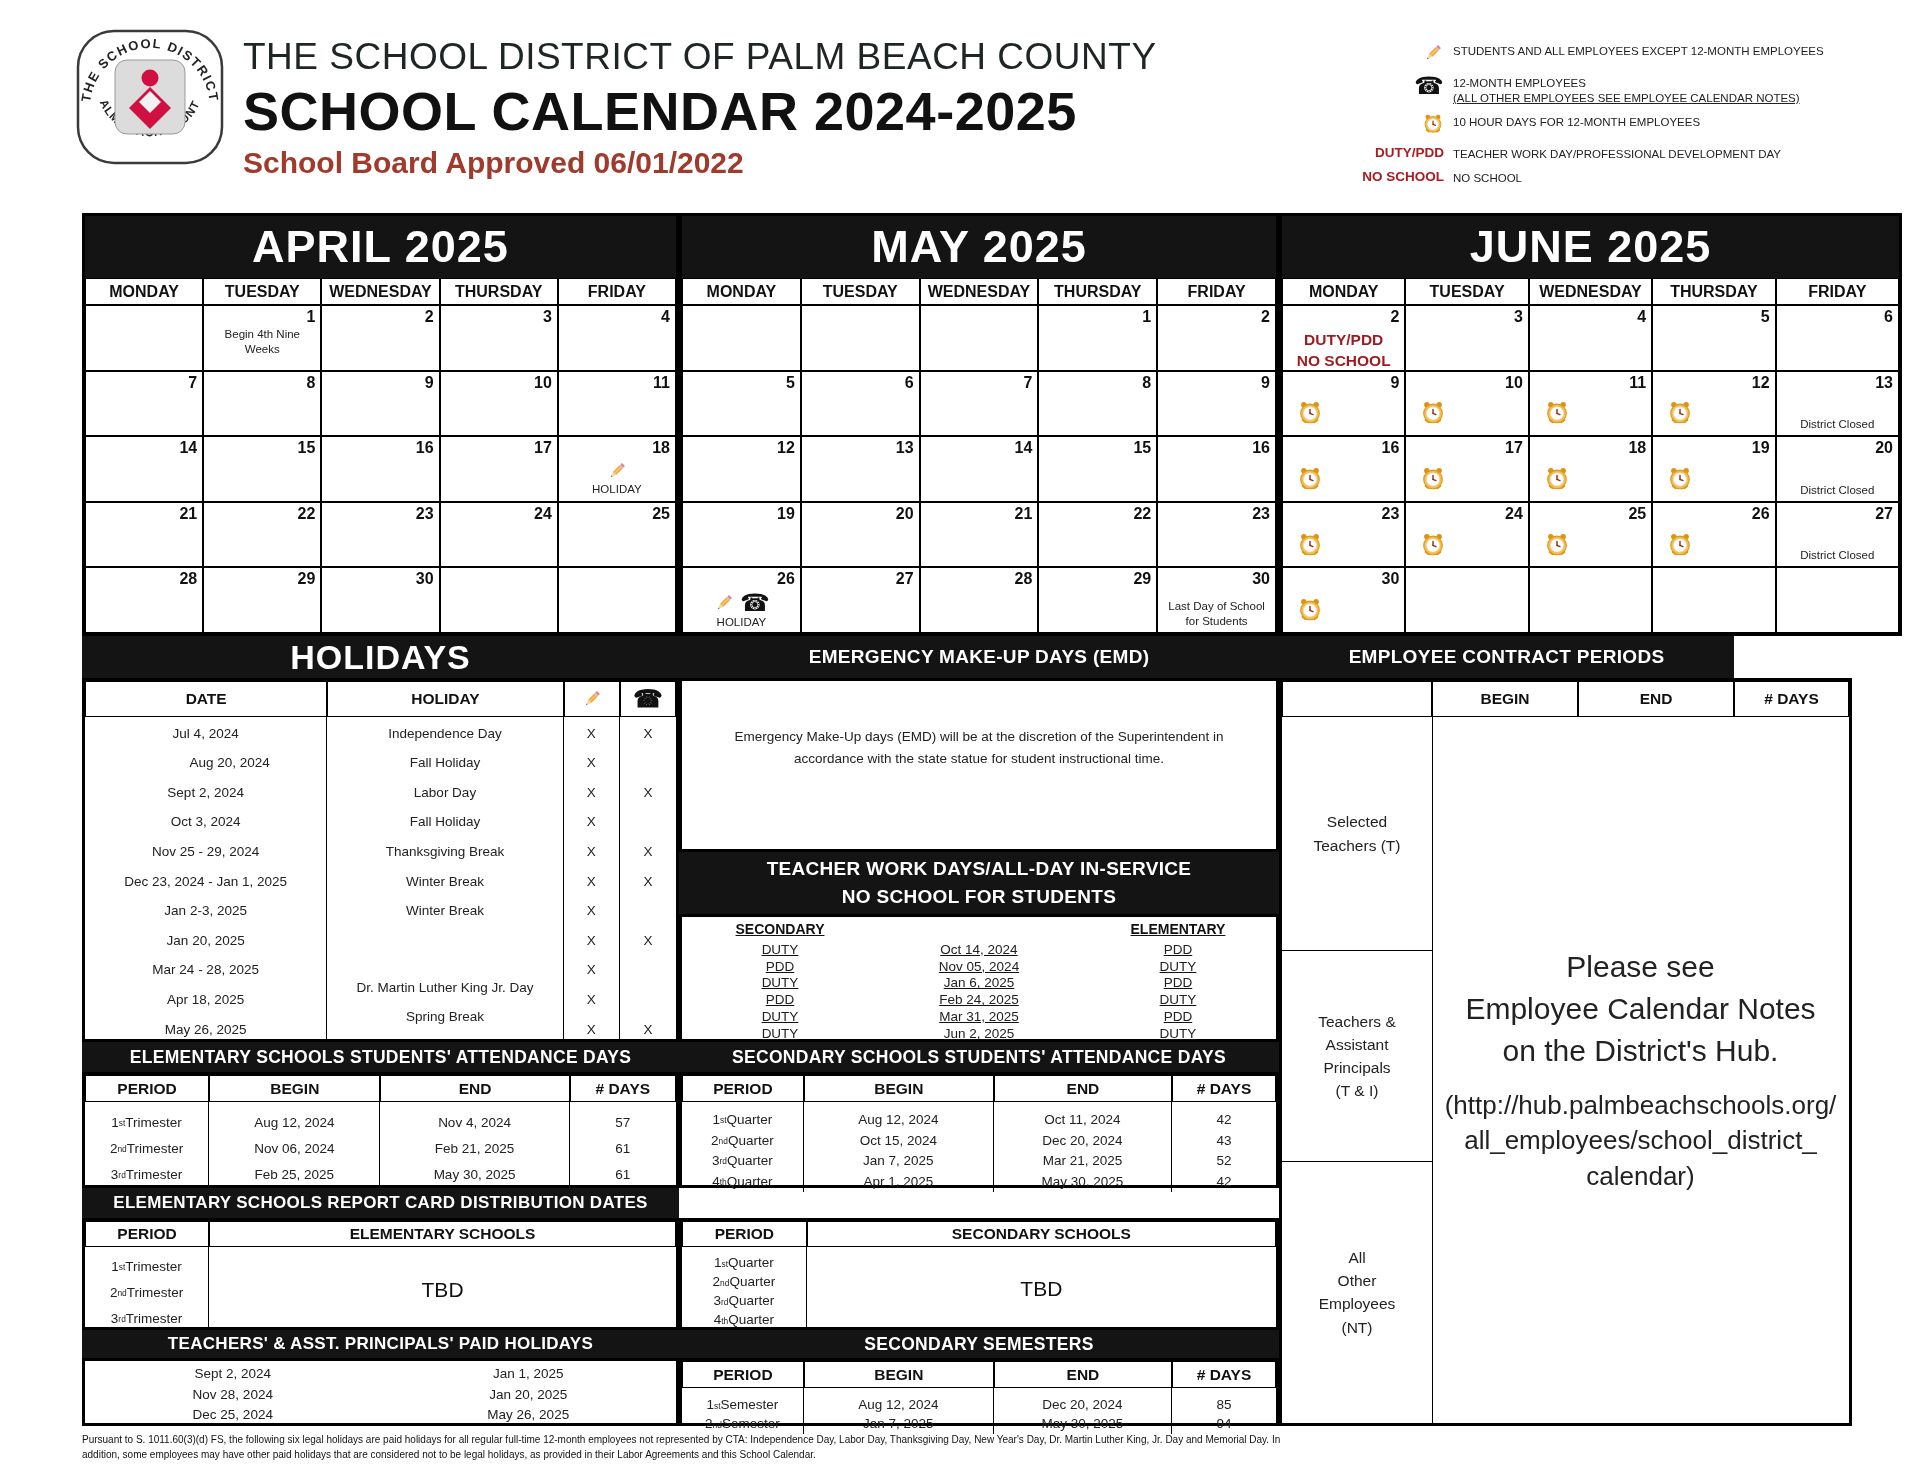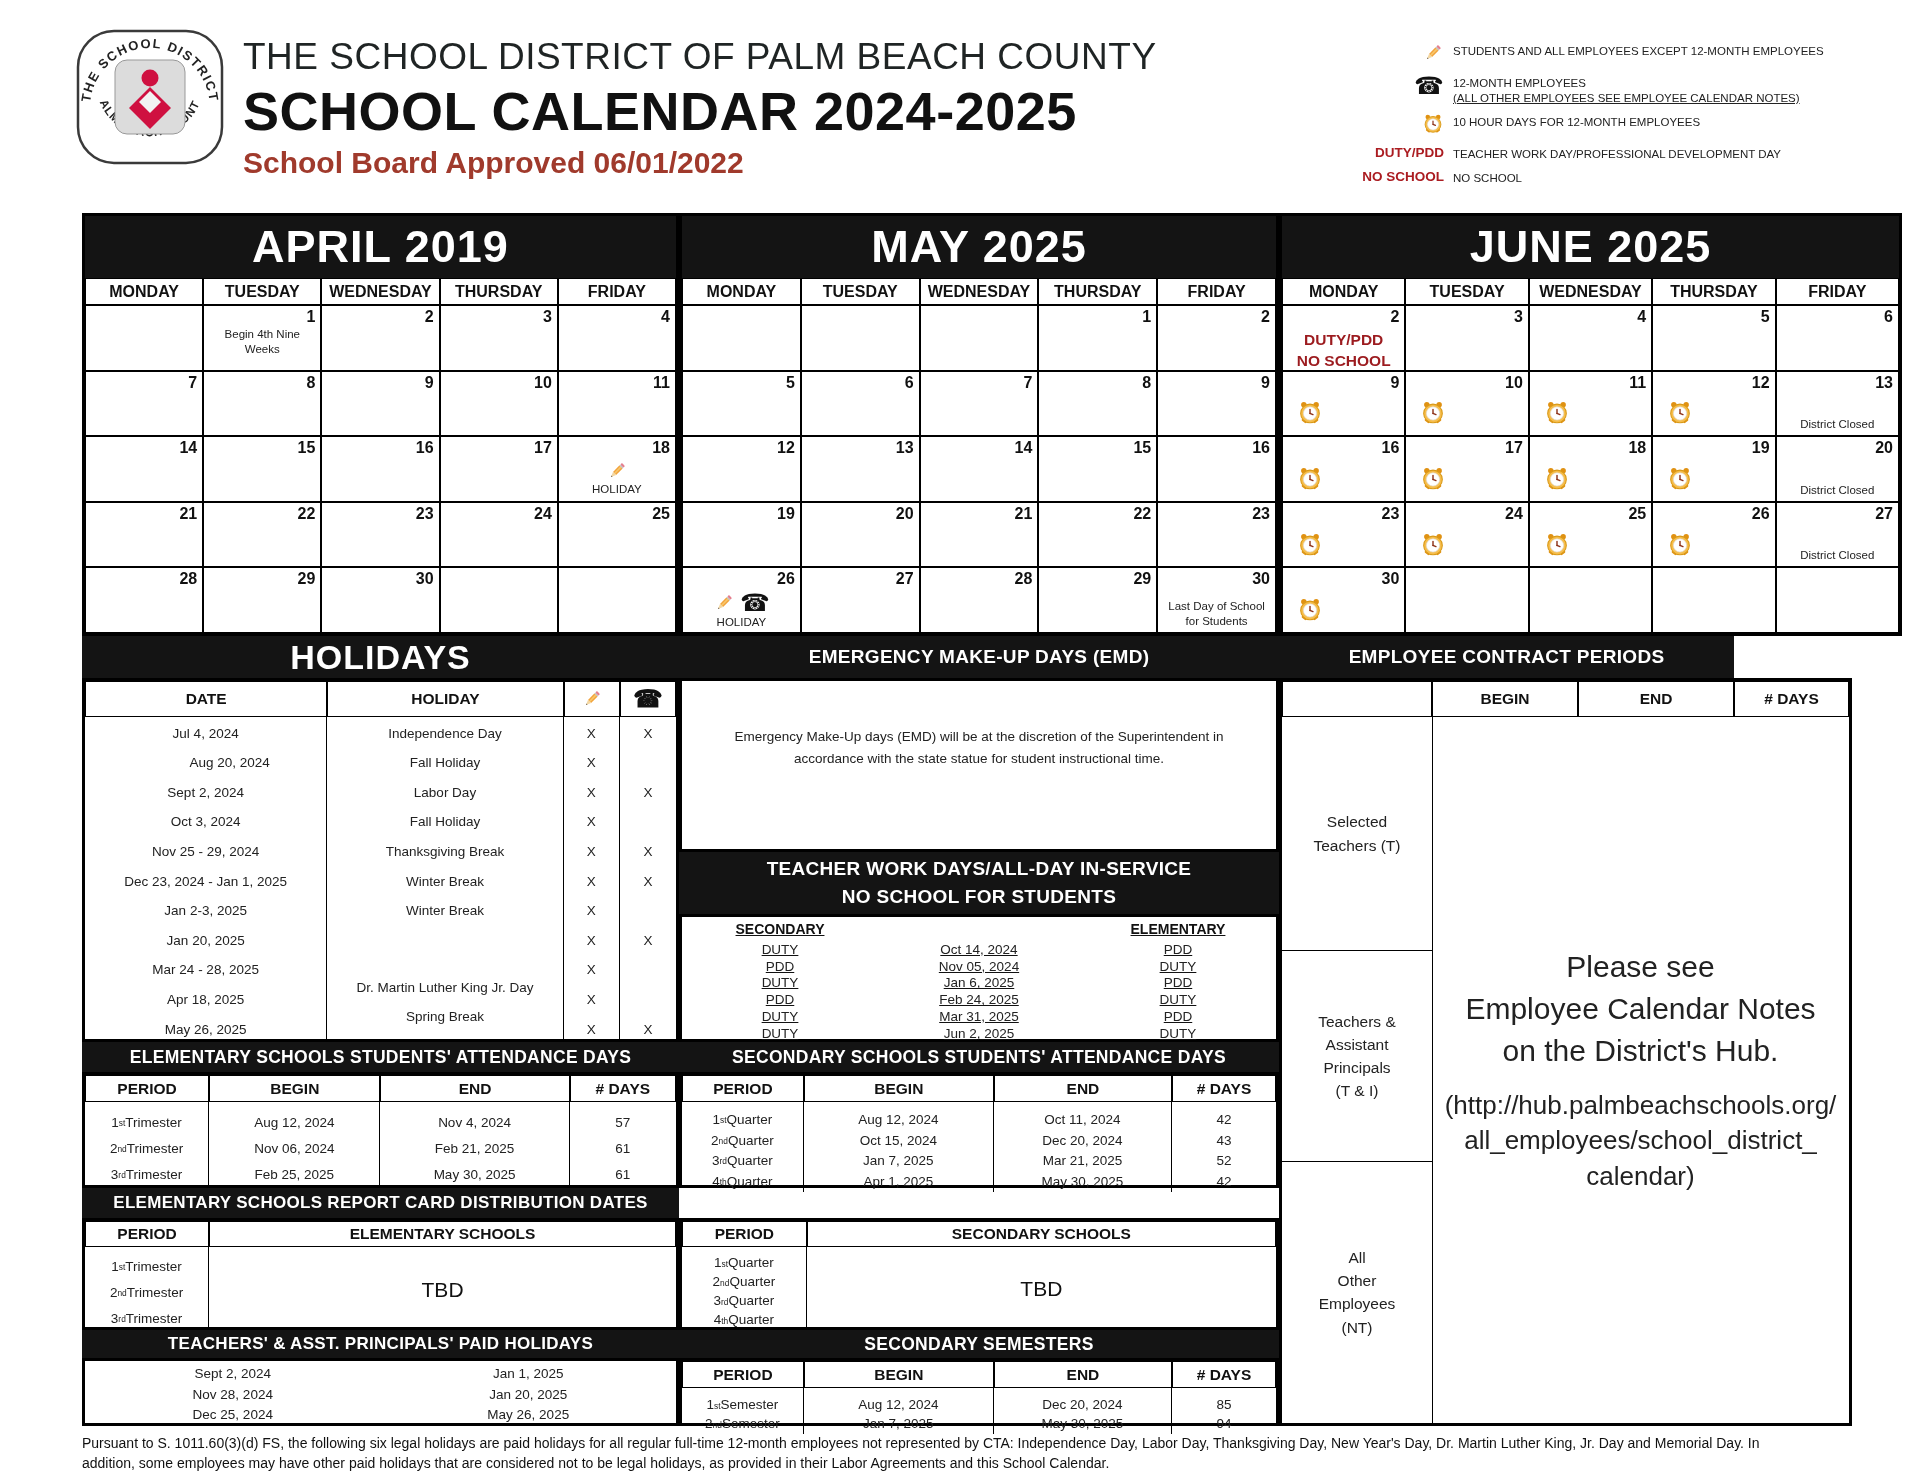--- a/index.html
+++ b/index.html
@@ -77,21 +77,21 @@
 
   
   #contract-table{border:3px solid #000;background:#fff;}
   .grp{display:flex;flex-direction:column;align-items:center;justify-content:center;
        font-size:15.5px;line-height:1.5;color:#222;text-align:center;}
   #note-cell{display:flex;flex-direction:column;align-items:center;justify-content:center;text-align:center;}
   .nlg{font-size:30px;line-height:1.4;color:#222;}
   .nsm{font-size:26px;line-height:1.35;color:#222;}
 
   
-  #footer{font-size:14px;line-height:1.45;color:#111;white-space:nowrap;}
+  #footer{font-size:10px;line-height:1.45;color:#111;white-space:nowrap;}
 </style>
 </head>
 <body>
 
 <div id="page">
 
   <svg id="logo" class="abs" style="left:75px;top:28px;" width="150" height="138" viewBox="0 0 150 138">
     <defs>
       <path id="arcT" d="M 15 80 A 60 60 0 0 1 135 80"></path>
       <path id="arcB" d="M 24 72 A 54 54 0 0 0 126 72"></path>
@@ -166,21 +166,21 @@
           <div class="lg-lab">NO&nbsp;SCHOOL</div>
         </div>
         <div class="lg-tx">
           <div>NO SCHOOL</div>
         </div>
       </div>
     </div>
 
   <div id="calendars">
       <div class="cal" style="left: 82px; width: 597px;">
-        <div class="cal-title">APRIL 2019</div>
+        <div class="cal-title">APRIL 2025</div>
         <div class="cal-grid">
           <div class="wd">MONDAY</div>
           <div class="wd">TUESDAY</div>
           <div class="wd">WEDNESDAY</div>
           <div class="wd">THURSDAY</div>
           <div class="wd">FRIDAY</div>
           <div class="day"></div>
           <div class="day">
             <div class="num">1</div>
             <div class="mid ">

